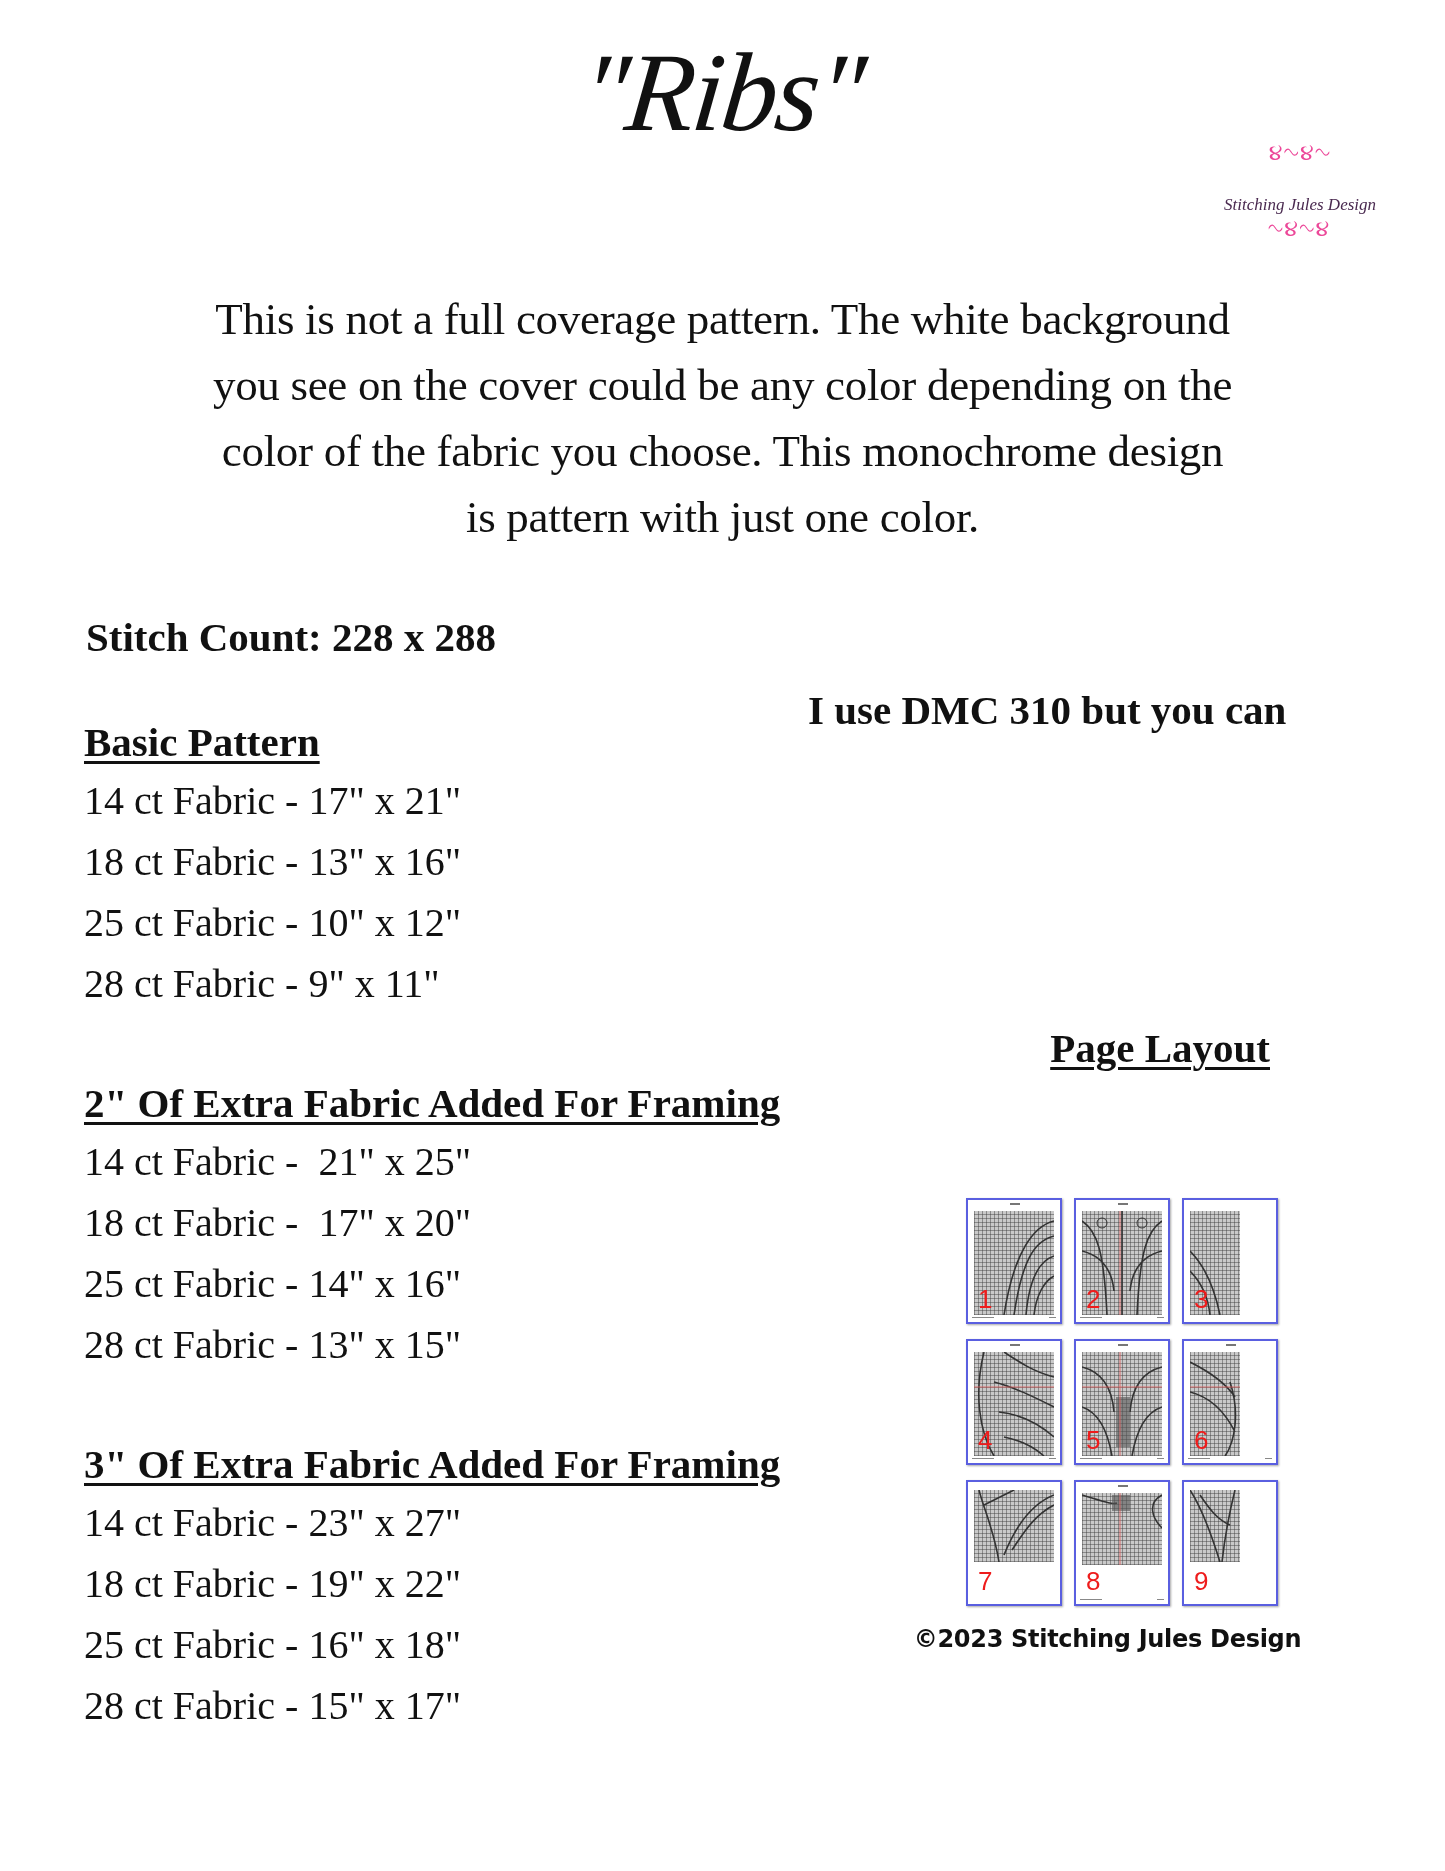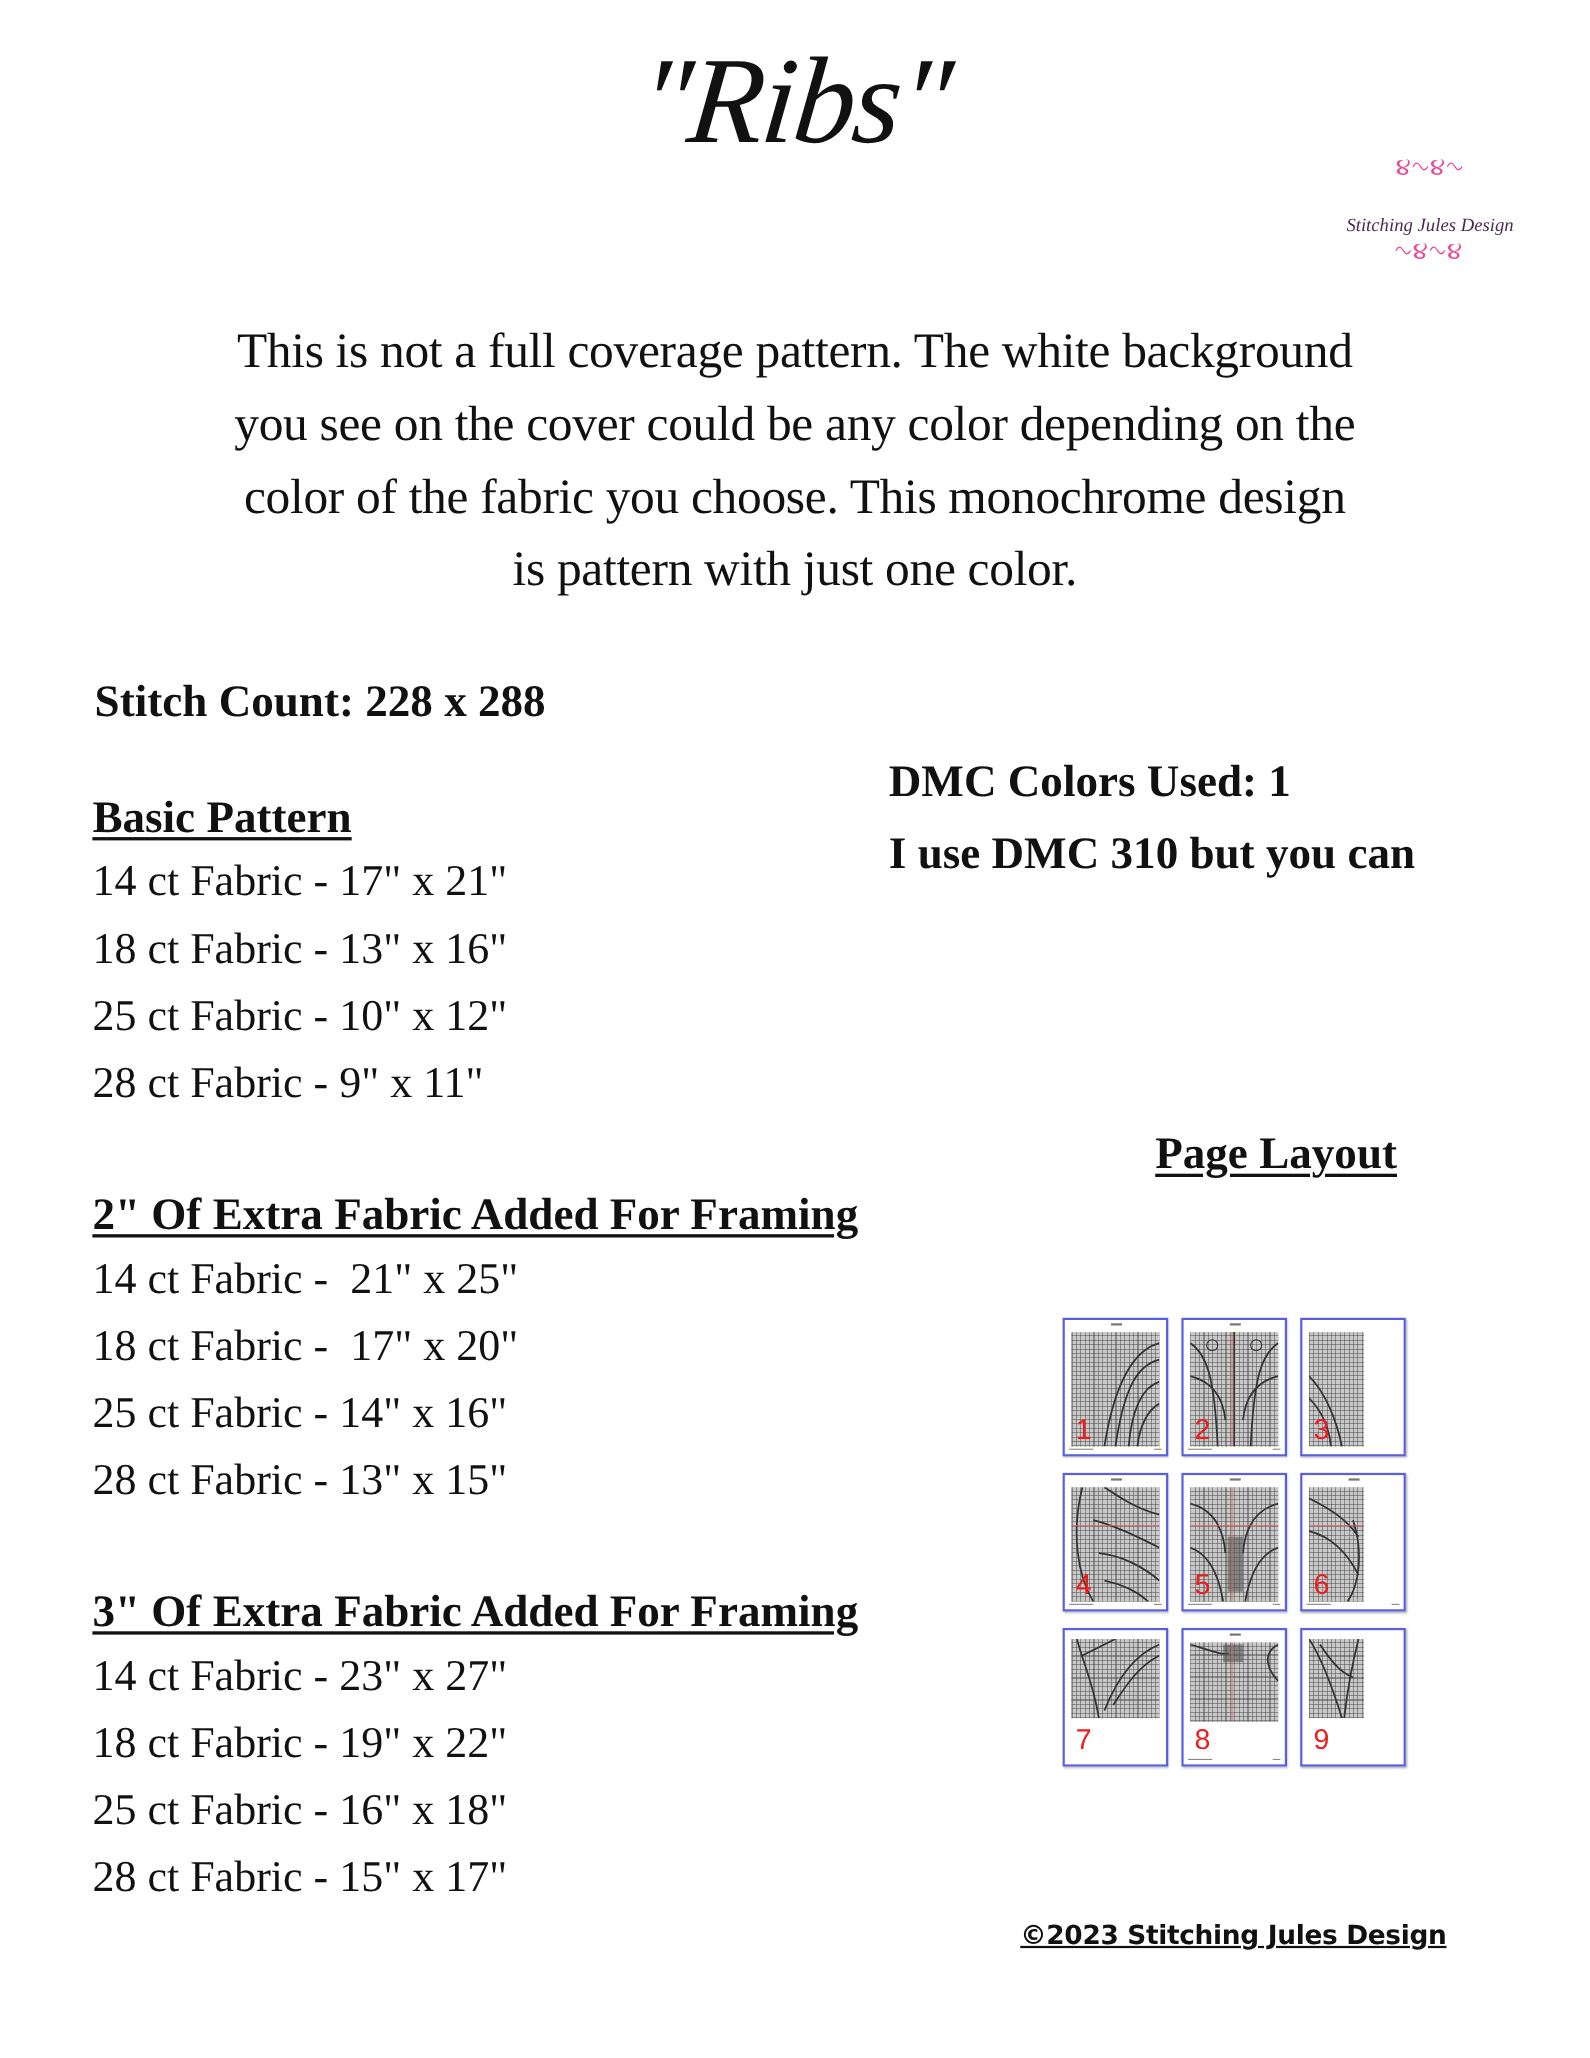--- a/index.html
+++ b/index.html
@@ -88,23 +88,23 @@
     }
     .num {
       position: absolute; left: 10px; bottom: 10px;
       color: #ee1c1c; font-family: "Liberation Sans", sans-serif; font-size: 26px; line-height: 26px;
     }
     .thumb .ftr { position: absolute; left: 4px; right: 4px; bottom: 3px; height: 2px; }
     .thumb .ftr::before { content: ""; position: absolute; left: 0; width: 22px; height: 1px; background: #888; }
     .thumb .ftr::after { content: ""; position: absolute; right: 0; width: 7px; height: 1px; background: #888; }
 
     .copyright {
-      left: 900px; width: 415px; top: 1744px; text-align: right;
+      left: 900px; width: 415px; top: 1624px; text-align: center;
       font-family: "DejaVu Sans", sans-serif; font-weight: bold;
-      font-size: 24px; line-height: 30px; letter-spacing: -0.3px; text-decoration: underline;
+      font-size: 24px; line-height: 30px; letter-spacing: -0.3px;
     }
   </style>
 </head>
 <body>
 
 <div class="abs title">"Ribs"</div>
 
 <div class="abs logo">
   <div class="logo-swirl">૪∿૪∿</div>
   <div class="logo-text">Stitching Jules Design</div>
@@ -114,21 +114,20 @@
 <div class="abs intro">
   <div>This is not a full coverage pattern. The white background</div>
   <div>you see on the cover could be any color depending on the</div>
   <div>color of the fabric you choose. This monochrome design</div>
   <div>is pattern with just one color.</div>
 </div>
 
 <div class="abs stitch">Stitch Count: 228 x 288</div>
 
 <div class="abs dmc">
-  <div>DMC Colors Used: 1</div>
   <div>I use DMC 310 but you can</div>
 </div>
 
 <div class="abs section sec-basic">
   <div class="section-head">Basic Pattern</div>
   <div class="section-row">14 ct Fabric - 17" x 21"</div>
   <div class="section-row">18 ct Fabric - 13" x 16"</div>
   <div class="section-row">25 ct Fabric - 10" x 12"</div>
   <div class="section-row">28 ct Fabric - 9" x 11"</div>
 </div>

